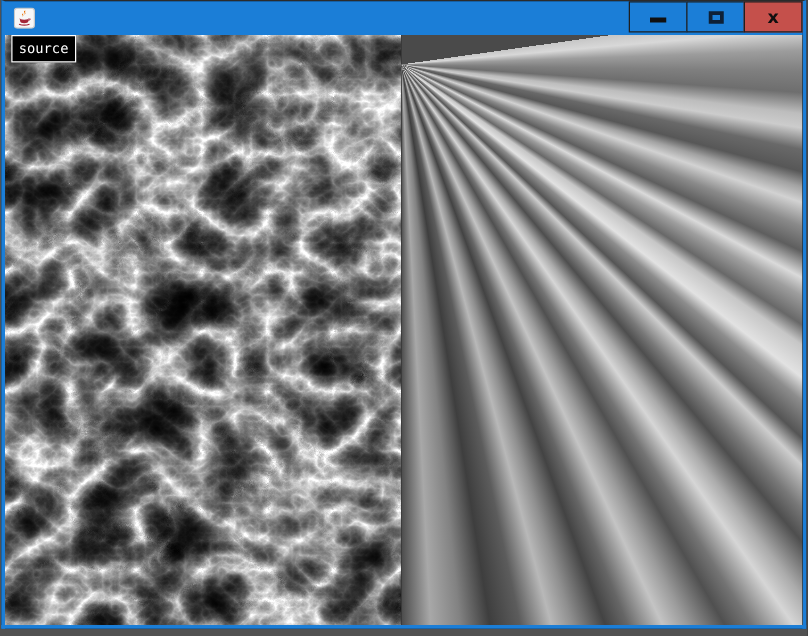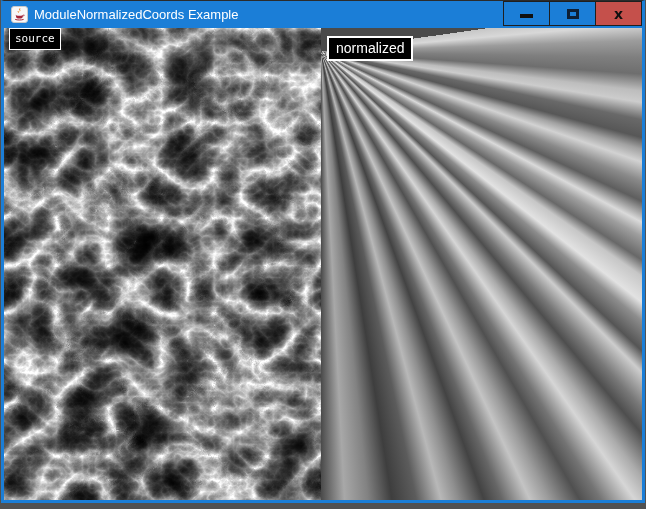--- a/index.html
+++ b/index.html
@@ -100,21 +100,20 @@
 
   <div class="titlebar">
     <svg class="app-icon" viewBox="0 0 17 17">
       <rect x="0.5" y="0.5" width="16" height="16" rx="2.5" fill="#f7f7f7" stroke="#c9c9c9"></rect>
       <path d="M8.6 2.6 C 7.1 3.6, 9.9 4.4, 8.3 5.8 C 10.8 4.8, 8.0 3.9, 9.6 2.6 Z" fill="#e76f00"></path>
       <path d="M6.9 4.9 C 5.9 5.6, 8.0 6.1, 6.9 7.1 C 8.7 6.4, 6.7 5.8, 7.8 4.9 Z" fill="#e76f00"></path>
       <path d="M4.6 8.2 C 4.6 9.2, 6.2 9.7, 8.4 9.7 C 10.6 9.7, 12.2 9.2, 12.2 8.2 L 11.6 11.2 C 11.5 12.0, 10.2 12.5, 8.4 12.5 C 6.6 12.5, 5.3 12.0, 5.2 11.2 Z" fill="#a32638"></path>
       <path d="M12.1 8.8 C 13.3 8.5, 13.9 9.0, 13.3 9.8 C 12.9 10.3, 12.0 10.6, 11.5 10.7 L 11.7 9.9 C 12.3 9.8, 12.9 9.4, 12.6 9.1 C 12.5 8.9, 12.3 8.9, 12.0 9.0 Z" fill="#a32638"></path>
       <path d="M4.2 13.4 C 6.4 14.2, 10.4 14.2, 12.6 13.4" stroke="#a32638" stroke-width="1" fill="none"></path>
     </svg>
-    <span class="title-text">ModuleNormalizedCoords Example</span>
 
     <div class="controls">
       <button class="ctrl-btn">
         <span class="glyph-min"></span>
       </button>
       <button class="ctrl-btn">
         <span class="glyph-max"></span>
       </button>
       <button class="ctrl-btn close">
         <span class="glyph-close">x</span>
@@ -142,17 +141,16 @@
             </feComponentTransfer>
           </filter>
         </defs>
         <rect x="0" y="0" width="317" height="472" fill="#777" filter="url(#veinNoise)"></rect>
       </svg>
       <div class="img-label source-label">source</div>
     </div>
 
     <div class="panel panel-normalized">
       <div class="img-layer" id="ray-layer" style="background: conic-gradient(from 82deg at 0% 5%, rgb(198, 198, 198) 0deg, rgb(216, 216, 216) 3deg, rgb(156, 156, 156) 6deg, rgb(127, 127, 127) 9deg, rgb(110, 110, 110) 12deg, rgb(189, 189, 189) 15deg, rgb(204, 204, 204) 17deg, rgb(105, 105, 105) 20deg, rgb(87, 87, 87) 23deg, rgb(162, 162, 162) 25deg, rgb(210, 210, 210) 27deg, rgb(138, 138, 138) 30deg, rgb(94, 94, 94) 33deg, rgb(218, 218, 218) 36deg, rgb(158, 158, 158) 38deg, rgb(104, 104, 104) 41deg, rgb(198, 198, 198) 43deg, rgb(226, 226, 226) 46deg, rgb(141, 141, 141) 48deg, rgb(85, 85, 85) 51deg, rgb(205, 205, 205) 53deg, rgb(120, 120, 120) 56deg, rgb(78, 78, 78) 58deg, rgb(171, 171, 171) 61deg, rgb(214, 214, 214) 63deg, rgb(116, 116, 116) 66deg, rgb(80, 80, 80) 68deg, rgb(155, 155, 155) 71deg, rgb(196, 196, 196) 73deg, rgb(102, 102, 102) 76deg, rgb(67, 67, 67) 78deg, rgb(143, 143, 143) 81deg, rgb(184, 184, 184) 83deg, rgb(92, 92, 92) 86deg, rgb(62, 62, 62) 89deg, rgb(130, 130, 130) 92deg, rgb(168, 168, 168) 95deg, rgb(74, 74, 74) 98deg);"></div>
-      <div class="img-label normalized-label">normalized</div>
     </div>
 
   </div>
 </div>
 
 </body></html>

